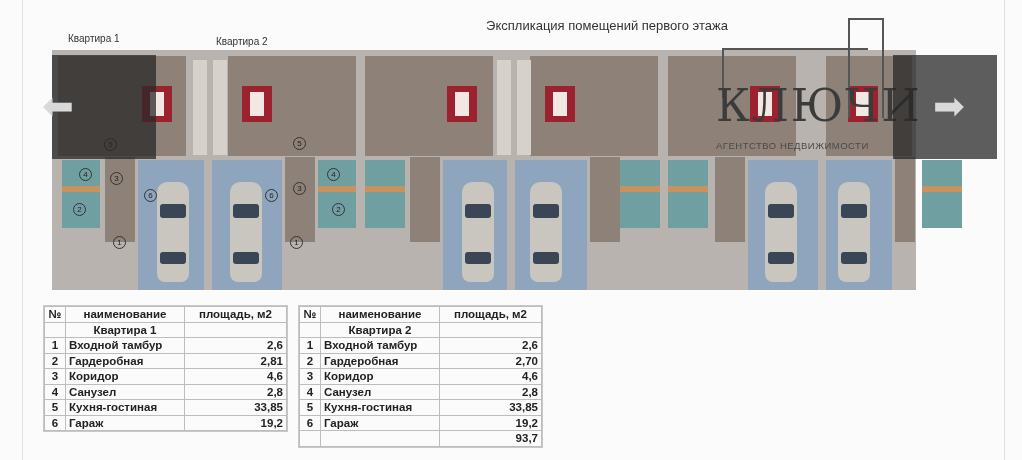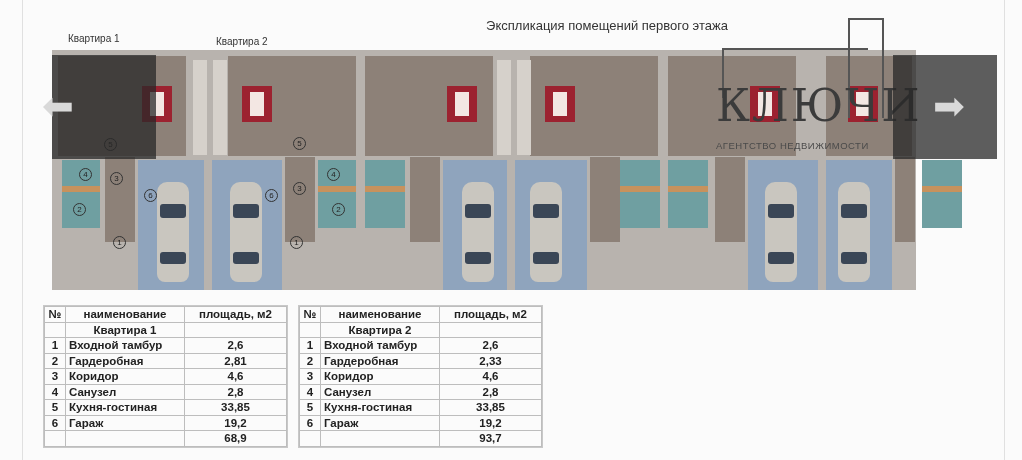--- a/index.html
+++ b/index.html
@@ -15,21 +15,21 @@
   .room-teal{background:#6f9fa1;}
   .room-orange{background:#c7925d;}
   .garage{background:#8fa4bd;}
   .car{background:#c9c6bf;border-radius:10px 10px 8px 8px;}
   .car .w1,.car .w2{position:absolute;left:3px;right:3px;background:#3a4656;border-radius:3px;}
   .table-wrap{border:1px solid #c8c8c8;}
   table.expl{border-collapse:collapse;font-size:11.5px;font-weight:bold;color:#222;}
   table.expl td{border:1px solid #bdbdbd;padding:0 3px;height:14.5px;line-height:14px;white-space:nowrap;}
   .c-no{width:14px;text-align:center;}
   .c-name{width:112px;}
-  .c-area{width:95px;text-align:center;}
+  .c-area{width:95px;text-align:right;}
   .hdr td{text-align:center;}
   .overlay{background:rgba(40,40,40,0.75);}
   .arrow{color:#d9d9d9;font-size:38px;line-height:38px;}
   .logo-text{font-family:"DejaVu Serif",serif;font-size:44px;color:#3b3b3b;letter-spacing:2px;}
   .logo-sub{font-family:Liberation Sans, sans-serif;font-size:9.5px;color:#4a4a4a;letter-spacing:0.5px;}
   .num-circle{width:11px;height:11px;border:1px solid #333;border-radius:50%;font-size:8px;text-align:center;line-height:11px;color:#222;}
   .table-red{background:#9c2230;}
   .table-top{background:#f3e7e3;}
 </style>
 </head>
@@ -192,25 +192,20 @@
     <tr>
           <td class="c-no">5</td>
           <td>Кухня-гостиная</td>
           <td class="c-area">33,85</td>
         </tr>
     <tr>
           <td class="c-no">6</td>
           <td>Гараж</td>
           <td class="c-area">19,2</td>
         </tr>
-    <tr>
-          <td class="c-no"></td>
-          <td></td>
-          <td class="c-area">68,9</td>
-        </tr>
   </tbody>
     </table>
 </div>
 
 <div class="abs table-wrap" style="left:298px;top:305px;">
   <table class="expl">
     <tbody>
         <tr class="hdr">
       <td class="c-no">№</td>
       <td class="c-name">наименование</td>
@@ -222,21 +217,21 @@
       <td></td>
     </tr>
     <tr>
           <td class="c-no">1</td>
           <td>Входной тамбур</td>
           <td class="c-area">2,6</td>
         </tr>
     <tr>
           <td class="c-no">2</td>
           <td>Гардеробная</td>
-          <td class="c-area">2,33</td>
+          <td class="c-area">2,70</td>
         </tr>
     <tr>
           <td class="c-no">3</td>
           <td>Коридор</td>
           <td class="c-area">4,6</td>
         </tr>
     <tr>
           <td class="c-no">4</td>
           <td>Санузел</td>
           <td class="c-area">2,8</td>

